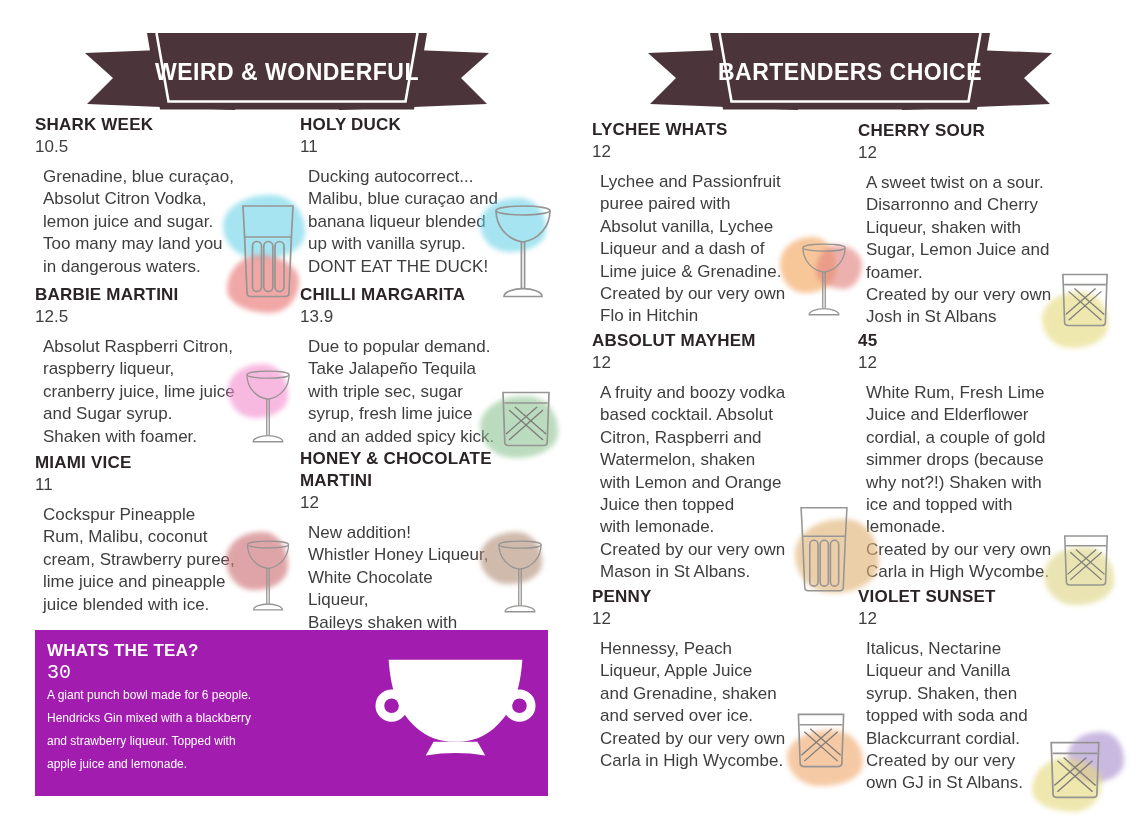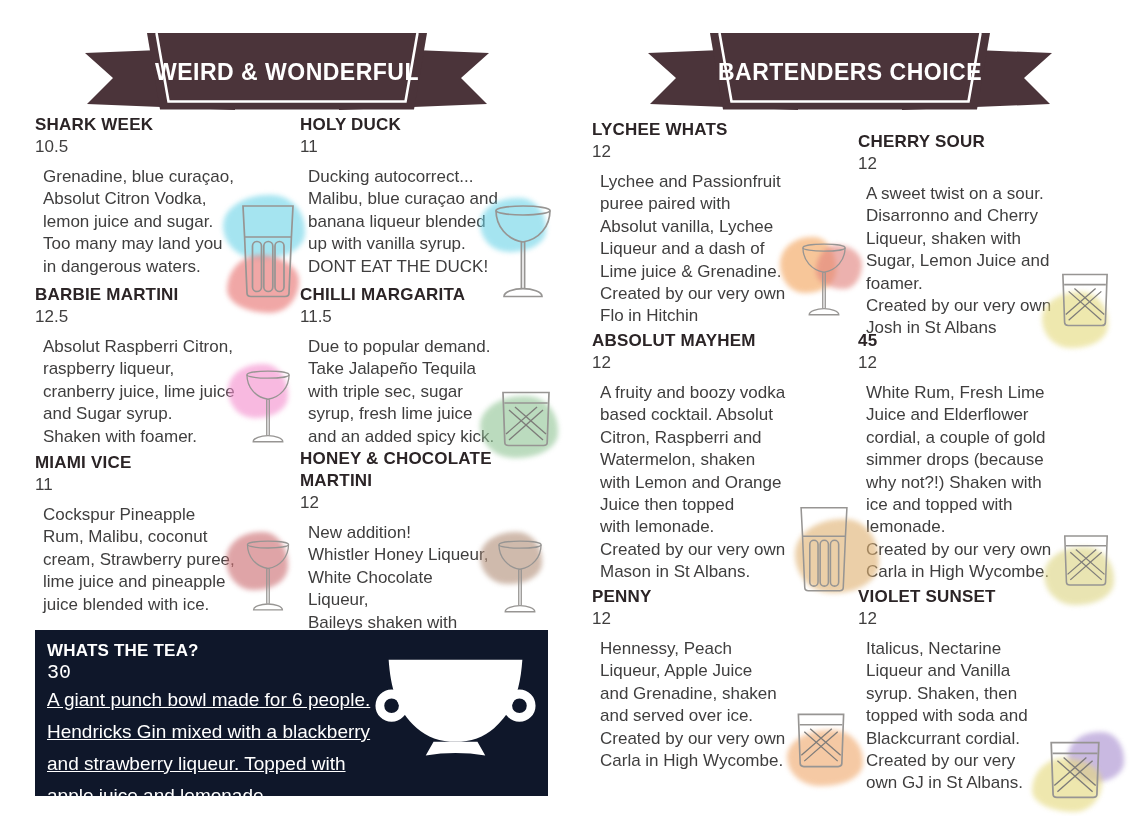--- a/index.html
+++ b/index.html
@@ -23,21 +23,21 @@
     position:absolute;z-index:1;opacity:.62;filter:blur(2.5px);
     border-radius:58% 42% 55% 45% / 50% 58% 42% 55%;
   }
   .blob.b2{border-radius:45% 55% 40% 60% / 60% 45% 55% 40%;}
   .feature-box{
     position:absolute;left:35px;top:630px;width:513px;height:166px;color:#ffffff;
     box-sizing:border-box;padding:10px 12px;
   }
   .feature-box .name{margin:0;font-size:17px;line-height:22px;font-weight:700;letter-spacing:.2px;}
   .feature-box .price{font-size:20px;line-height:22px;font-family:Liberation Mono, monospace;}
-  .feature-box .desc{margin:0;font-size:19px;line-height:32px;white-space:pre-line;text-decoration:underline;}
+  .feature-box .desc{margin:0;font-size:12px;line-height:23px;white-space:pre-line;}
   .feature-box .bowl{position:absolute;left:338px;top:24px;}
 </style>
 </head>
 <body>
 
 <div class="canvas">
 
   <svg width="0" height="0" style="position:absolute" aria-hidden="true">
     <defs>
       <symbol id="coupe" viewBox="0 0 58 100">
@@ -143,21 +143,21 @@
   </article>
   <div class="glass" style="left:494px;top:202px">
     <div class="blob" style="left: -14px; top: -4px; width: 66px; height: 54px; background: rgb(111, 212, 232);"></div>
     <svg viewBox="0 0 58 100" width="58" height="105">
         <use href="#coupe"></use>
       </svg>
   </div>
 
   <article class="entry" style="left:300px;top:284px;width:245px">
     <h3 class="name">CHILLI MARGARITA</h3>
-    <div class="price">11.5</div>
+    <div class="price">13.9</div>
     <p class="desc">Due to popular demand.
 Take Jalapeño Tequila
 with triple sec, sugar
 syrup, fresh lime juice
 and an added spicy kick.</p>
   </article>
   <div class="glass" style="left:500px;top:390px">
     <div class="blob" style="left: -20px; top: 6px; width: 78px; height: 62px; background: rgb(147, 198, 151);"></div>
     <svg viewBox="0 0 52 58" width="52" height="58">
         <use href="#rocks"></use>
@@ -172,21 +172,21 @@
 White Chocolate Liqueur,
 Baileys shaken with Milk.</p>
   </article>
   <div class="glass" style="left:494px;top:540px">
     <div class="blob" style="left: -14px; top: -8px; width: 62px; height: 52px; background: rgb(179, 144, 122);"></div>
     <svg viewBox="0 0 58 100" width="52" height="78">
         <use href="#coupe"></use>
       </svg>
   </div>
 
-  <section class="feature-box" style="background: #0f172a;">
+  <section class="feature-box" style="background: #a21caf;">
     <h3 class="name">WHATS THE TEA?</h3>
     <div class="price">30</div>
     <p class="desc">A giant punch bowl made for 6 people.
 Hendricks Gin mixed with a blackberry
 and strawberry liqueur. Topped with
 apple juice and lemonade.</p>
     <svg class="bowl" viewBox="0 0 165 125" width="165" height="122">
       <g fill="#ffffff">
         <path d="M14,6 L151,6 C149,34 143,58 122,76 C112,85 98,90 82.5,90 C67,90 53,85 43,76 C22,58 16,34 14,6 Z"></path>
         <path d="M60,90 L105,90 L113,104 Q82.5,99 52,104 Z"></path>
@@ -257,21 +257,21 @@
 Created by our very own
 Carla in High Wycombe.</p>
   </article>
   <div class="glass" style="left:795px;top:712px">
     <div class="blob" style="left: -8px; top: 18px; width: 76px; height: 56px; background: rgb(240, 169, 109);"></div>
     <svg viewBox="0 0 52 58" width="52" height="57">
         <use href="#rocks"></use>
       </svg>
   </div>
 
-  <article class="entry" style="left:858px;top:131px;width:230px">
+  <article class="entry" style="left:858px;top:120px;width:230px">
     <h3 class="name">CHERRY SOUR</h3>
     <div class="price">12</div>
     <p class="desc">A sweet twist on a sour.
 Disarronno and Cherry
 Liqueur, shaken with
 Sugar, Lemon Juice and
 foamer.
 Created by our very own
 Josh in St Albans</p>
   </article>

